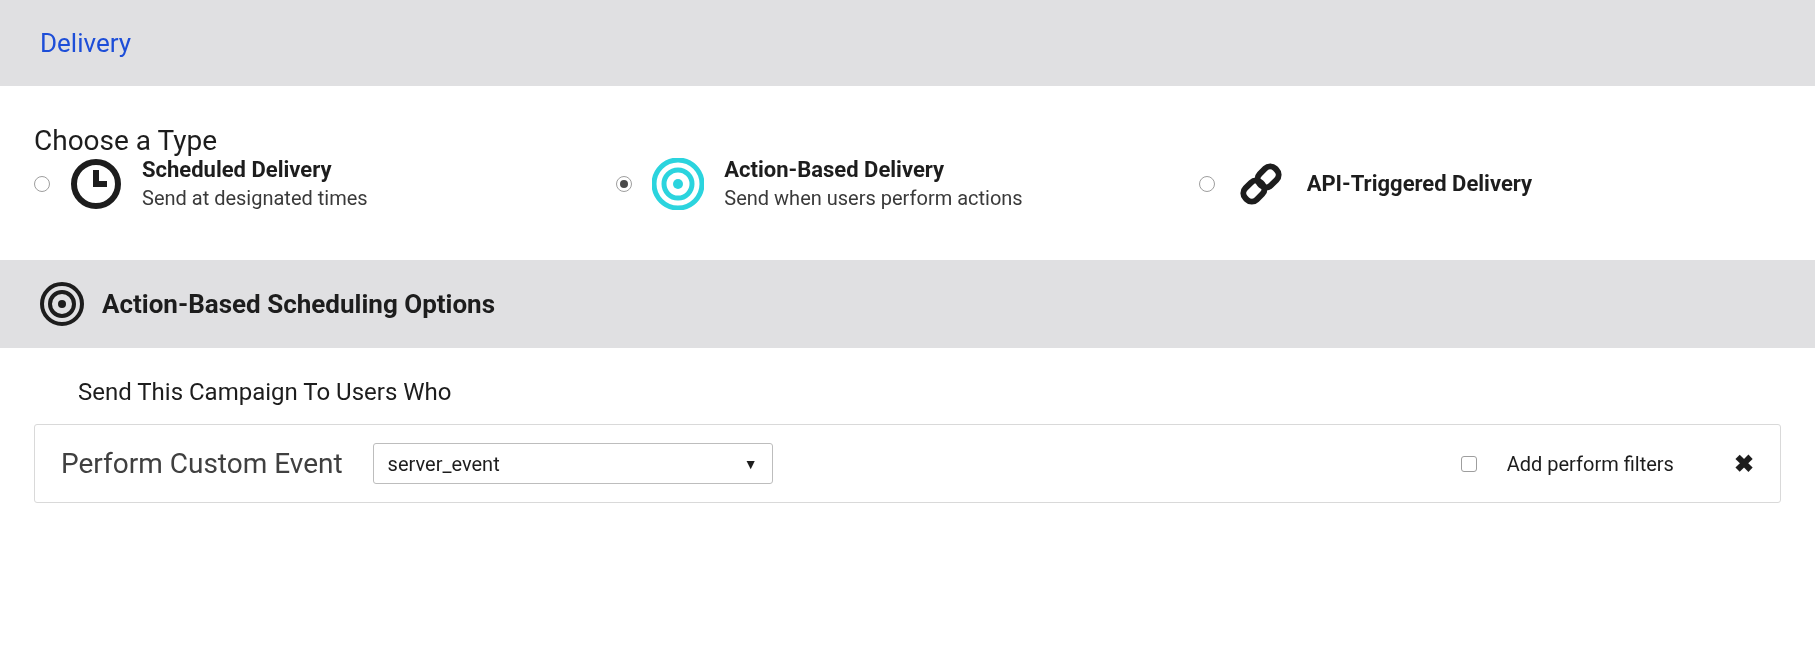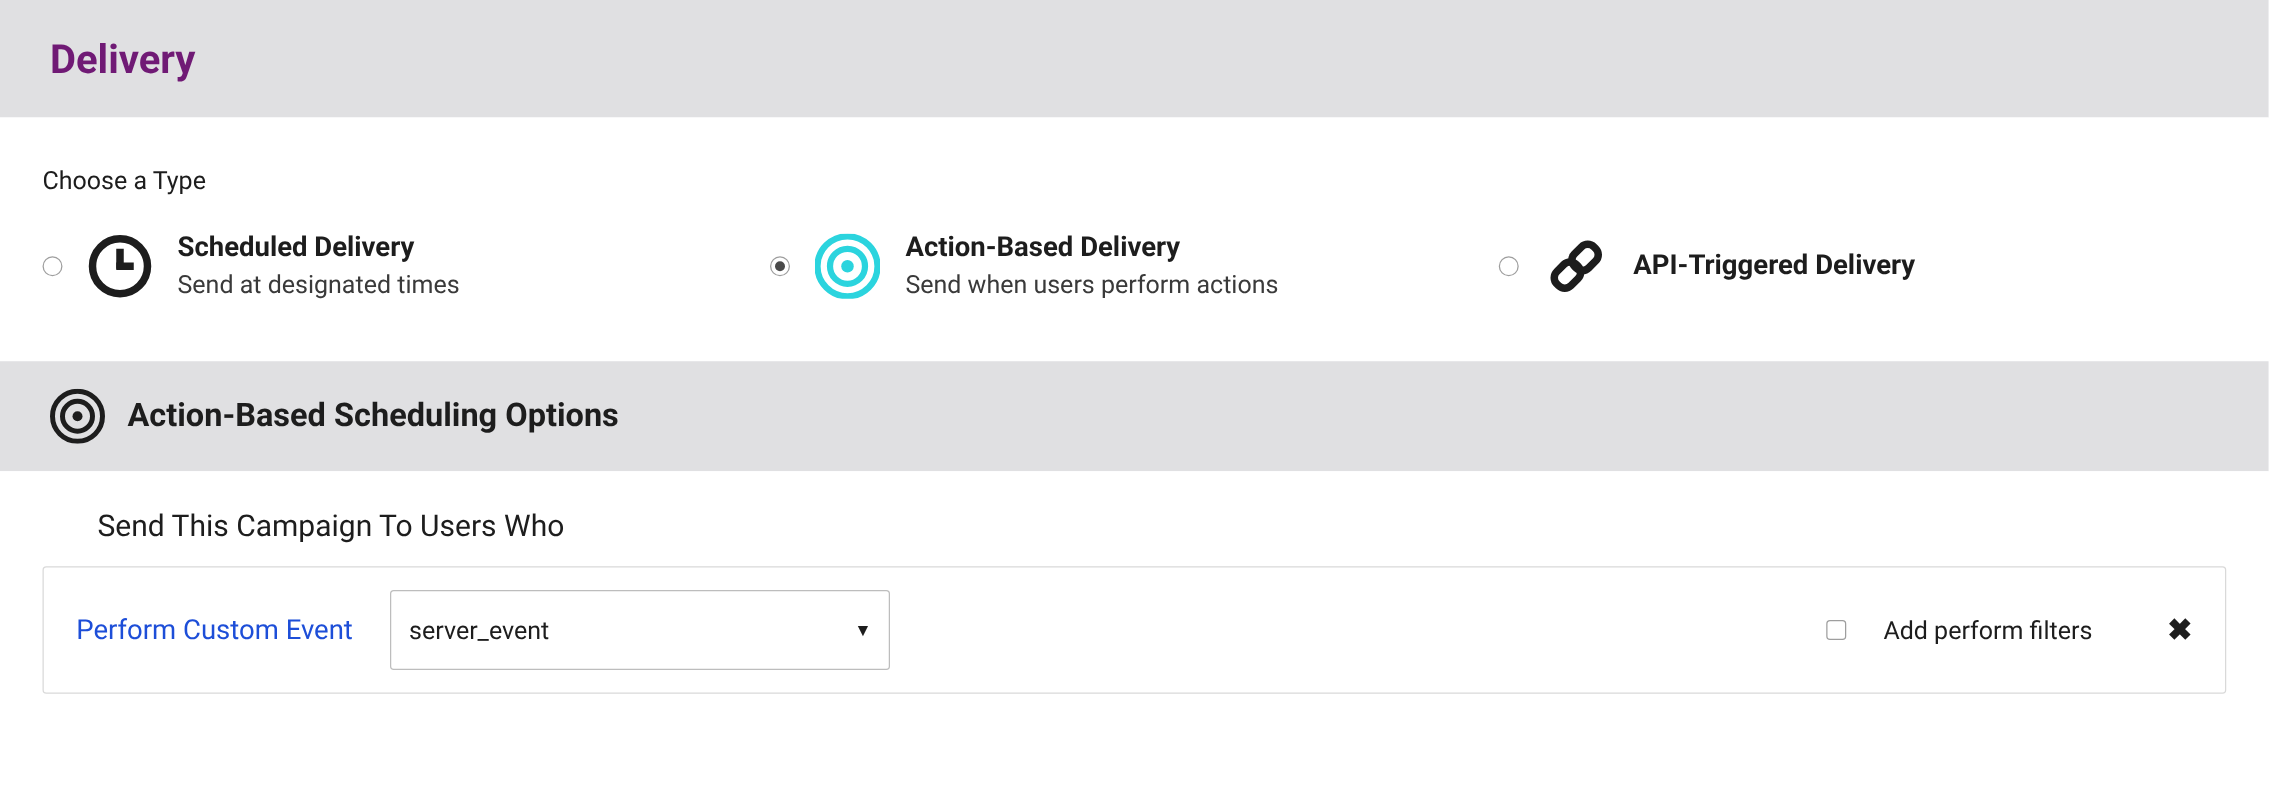--- a/index.html
+++ b/index.html
@@ -7,33 +7,32 @@
     font-family: -apple-system, BlinkMacSystemFont, "Segoe UI", Roboto, Helvetica, Arial, sans-serif;
     color: #212121;
     background: #fff;
     width: 1815px;
   }
   .header-bar {
     background: #e0e0e2;
     padding: 28px 40px;
   }
   .header-title {
-    font-size: 32px;
-    font-weight: 700;
-    color: #701a75;
+    font-size: 26px;
+    font-weight: 400;
+    color: #1d4ed8;
   }
   .section {
     padding: 38px 34px 50px 34px;
     background: #ffffff;
   }
   .section-label {
-    font-size: 20px;
-    font-weight: 400;
-    color: #1d1d1d;
-    margin-bottom: 30px;
+    font-size: 28px;
+    font-weight: 400;
+    color: #1d1d1d;
   }
   .options-row {
     display: flex;
   }
   .option {
     display: flex;
     align-items: center;
     gap: 20px;
     flex: 1;
   }
@@ -115,27 +114,27 @@
   }
   .trigger-row {
     border: 1px solid #d9d9d9;
     border-radius: 3px;
     padding: 18px 26px;
     display: flex;
     align-items: center;
     gap: 30px;
   }
   .trigger-text {
-    font-size: 22px;
-    color: #1d4ed8;
+    font-size: 28px;
+    color: #404040;
   }
   .trigger-select {
     border: 1px solid #bdbdbd;
     border-radius: 3px;
-    height: 64px;
+    height: 41px;
     min-width: 400px;
     padding: 12px 14px;
     display: flex;
     align-items: center;
     justify-content: space-between;
     font-size: 20px;
     color: #1d1d1d;
     cursor: pointer;
     background: #fff;
   }

